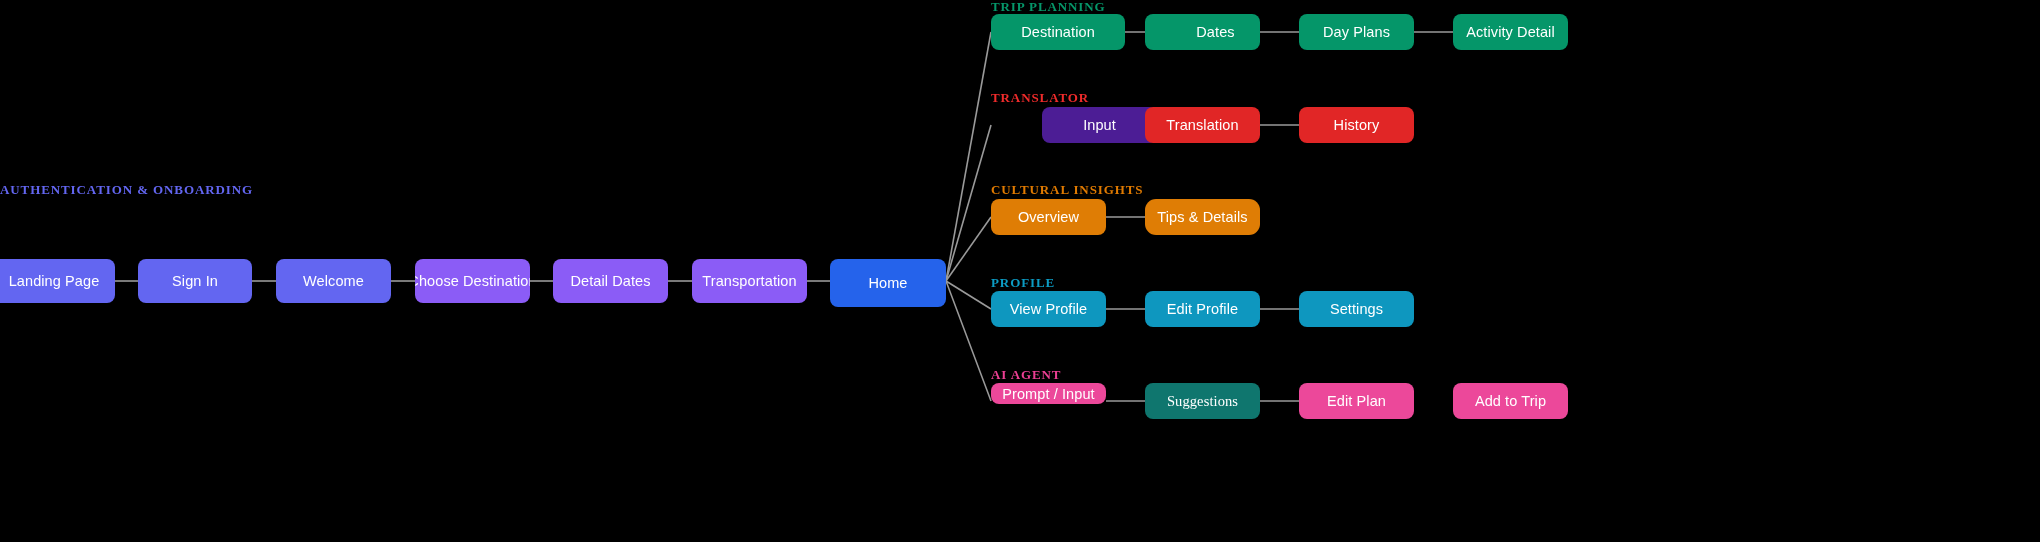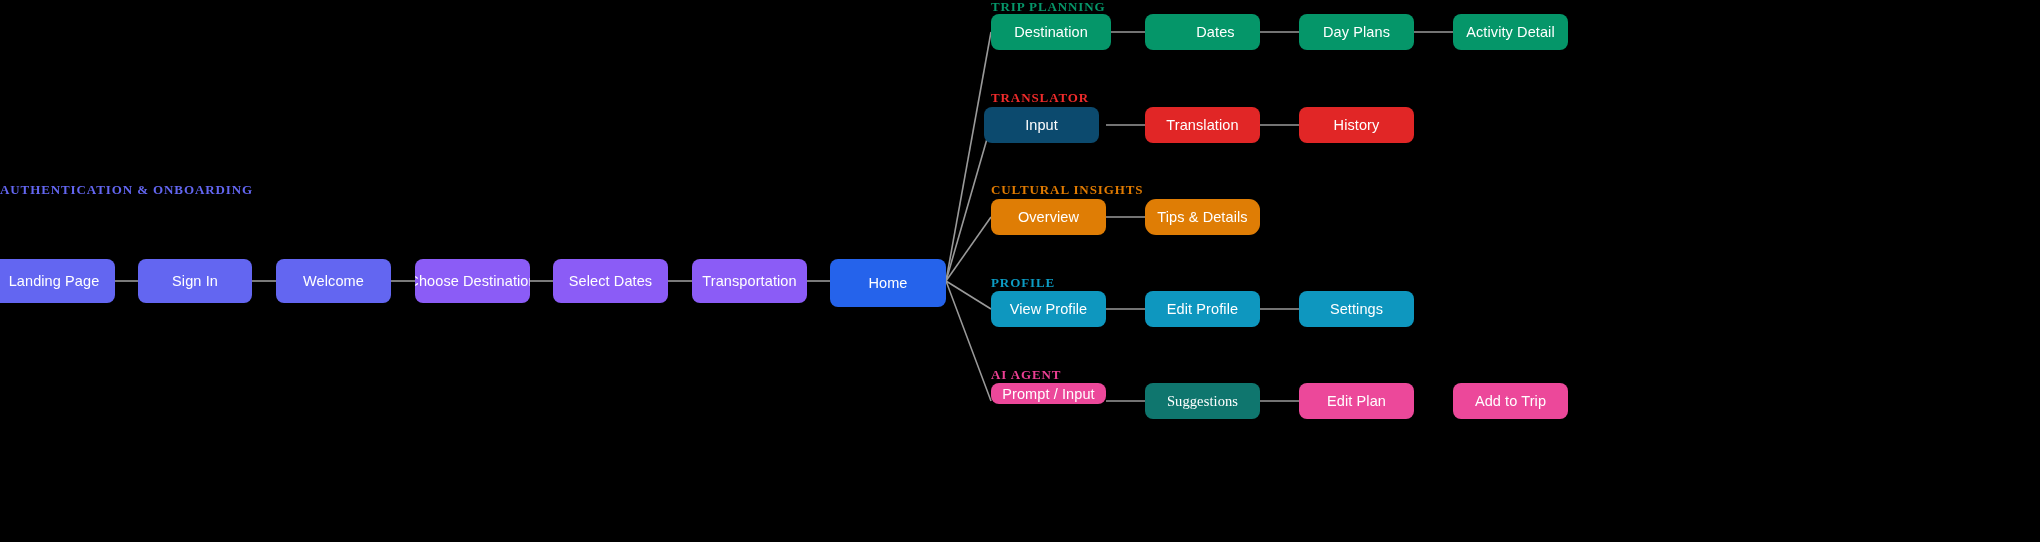--- a/index.html
+++ b/index.html
@@ -91,28 +91,28 @@
       <div class="group-label" style="left: 991px; top: 91px; color: rgb(239, 43, 43);">TRANSLATOR</div>
       <div class="group-label" style="left: 991px; top: 183px; color: rgb(224, 122, 0);">CULTURAL INSIGHTS</div>
       <div class="group-label" style="left: 991px; top: 276px; color: rgb(12, 156, 196);">PROFILE</div>
       <div class="group-label" style="left: 991px; top: 368px; color: rgb(236, 63, 147);">AI AGENT</div>
     </div>
   <div id="nodes-layer">
       <div class="node" style="left: -7px; top: 259px; width: 122px; height: 44px; background: rgb(99, 102, 241);">Landing Page</div>
       <div class="node" style="left: 138px; top: 259px; width: 114px; height: 44px; background: rgb(99, 102, 241);">Sign In</div>
       <div class="node" style="left: 276px; top: 259px; width: 115px; height: 44px; background: rgb(99, 102, 241);">Welcome</div>
       <div class="node" style="left: 415px; top: 259px; width: 115px; height: 44px; background: rgb(139, 92, 246);">Choose Destination</div>
-      <div class="node" style="left: 553px; top: 259px; width: 115px; height: 44px; background: rgb(139, 92, 246);">Select Dates</div>
+      <div class="node" style="left: 553px; top: 259px; width: 115px; height: 44px; background: rgb(139, 92, 246);">Detail Dates</div>
       <div class="node" style="left: 692px; top: 259px; width: 115px; height: 44px; background: rgb(139, 92, 246);">Transportation</div>
       <div class="node" style="left: 830px; top: 259px; width: 116px; height: 48px; background: rgb(37, 99, 235);">Home</div>
-      <div class="node" style="left: 991px; top: 14px; width: 120px; height: 36px; background: rgb(5, 150, 105);">Destination</div>
+      <div class="node" style="left: 991px; top: 14px; width: 134px; height: 36px; background: rgb(5, 150, 105);">Destination</div>
       <div class="node" style="left: 1145px; top: 14px; width: 115px; height: 36px; background: rgb(5, 150, 105); padding-left: 34px;">Dates</div>
       <div class="node" style="left: 1299px; top: 14px; width: 115px; height: 36px; background: rgb(5, 150, 105);">Day Plans</div>
       <div class="node" style="left: 1453px; top: 14px; width: 115px; height: 36px; background: rgb(5, 150, 105);">Activity Detail</div>
-      <div class="node" style="left: 984px; top: 107px; width: 115px; height: 36px; background: #0c4a6e;">Input</div>
+      <div class="node" style="left: 1042px; top: 107px; width: 115px; height: 36px; background: #4c1d95;">Input</div>
       <div class="node" style="left: 1145px; top: 107px; width: 115px; height: 36px; background: rgb(225, 38, 38);">Translation</div>
       <div class="node" style="left: 1299px; top: 107px; width: 115px; height: 36px; background: rgb(225, 38, 38);">History</div>
       <div class="node" style="left: 991px; top: 199px; width: 115px; height: 36px; background: rgb(223, 125, 5); text-align: right;">Overview</div>
       <div class="node" style="left: 1145px; top: 199px; width: 115px; height: 36px; background: rgb(223, 125, 5); border-radius: 11px;">Tips &amp; Details</div>
       <div class="node" style="left: 991px; top: 291px; width: 115px; height: 36px; background: rgb(14, 151, 191);">View Profile</div>
       <div class="node" style="left: 1145px; top: 291px; width: 115px; height: 36px; background: rgb(14, 151, 191);">Edit Profile</div>
       <div class="node" style="left: 1299px; top: 291px; width: 115px; height: 36px; background: rgb(14, 151, 191);">Settings</div>
       <div class="node" style="left: 991px; top: 383px; width: 115px; height: 21px; background: rgb(236, 72, 154);">Prompt / Input</div>
       <div class="node" style="left: 1145px; top: 383px; width: 115px; height: 36px; background: #0f766e; font-family: Liberation Serif, serif;">Suggestions</div>
       <div class="node" style="left: 1299px; top: 383px; width: 115px; height: 36px; background: rgb(236, 72, 154);">Edit Plan</div>

